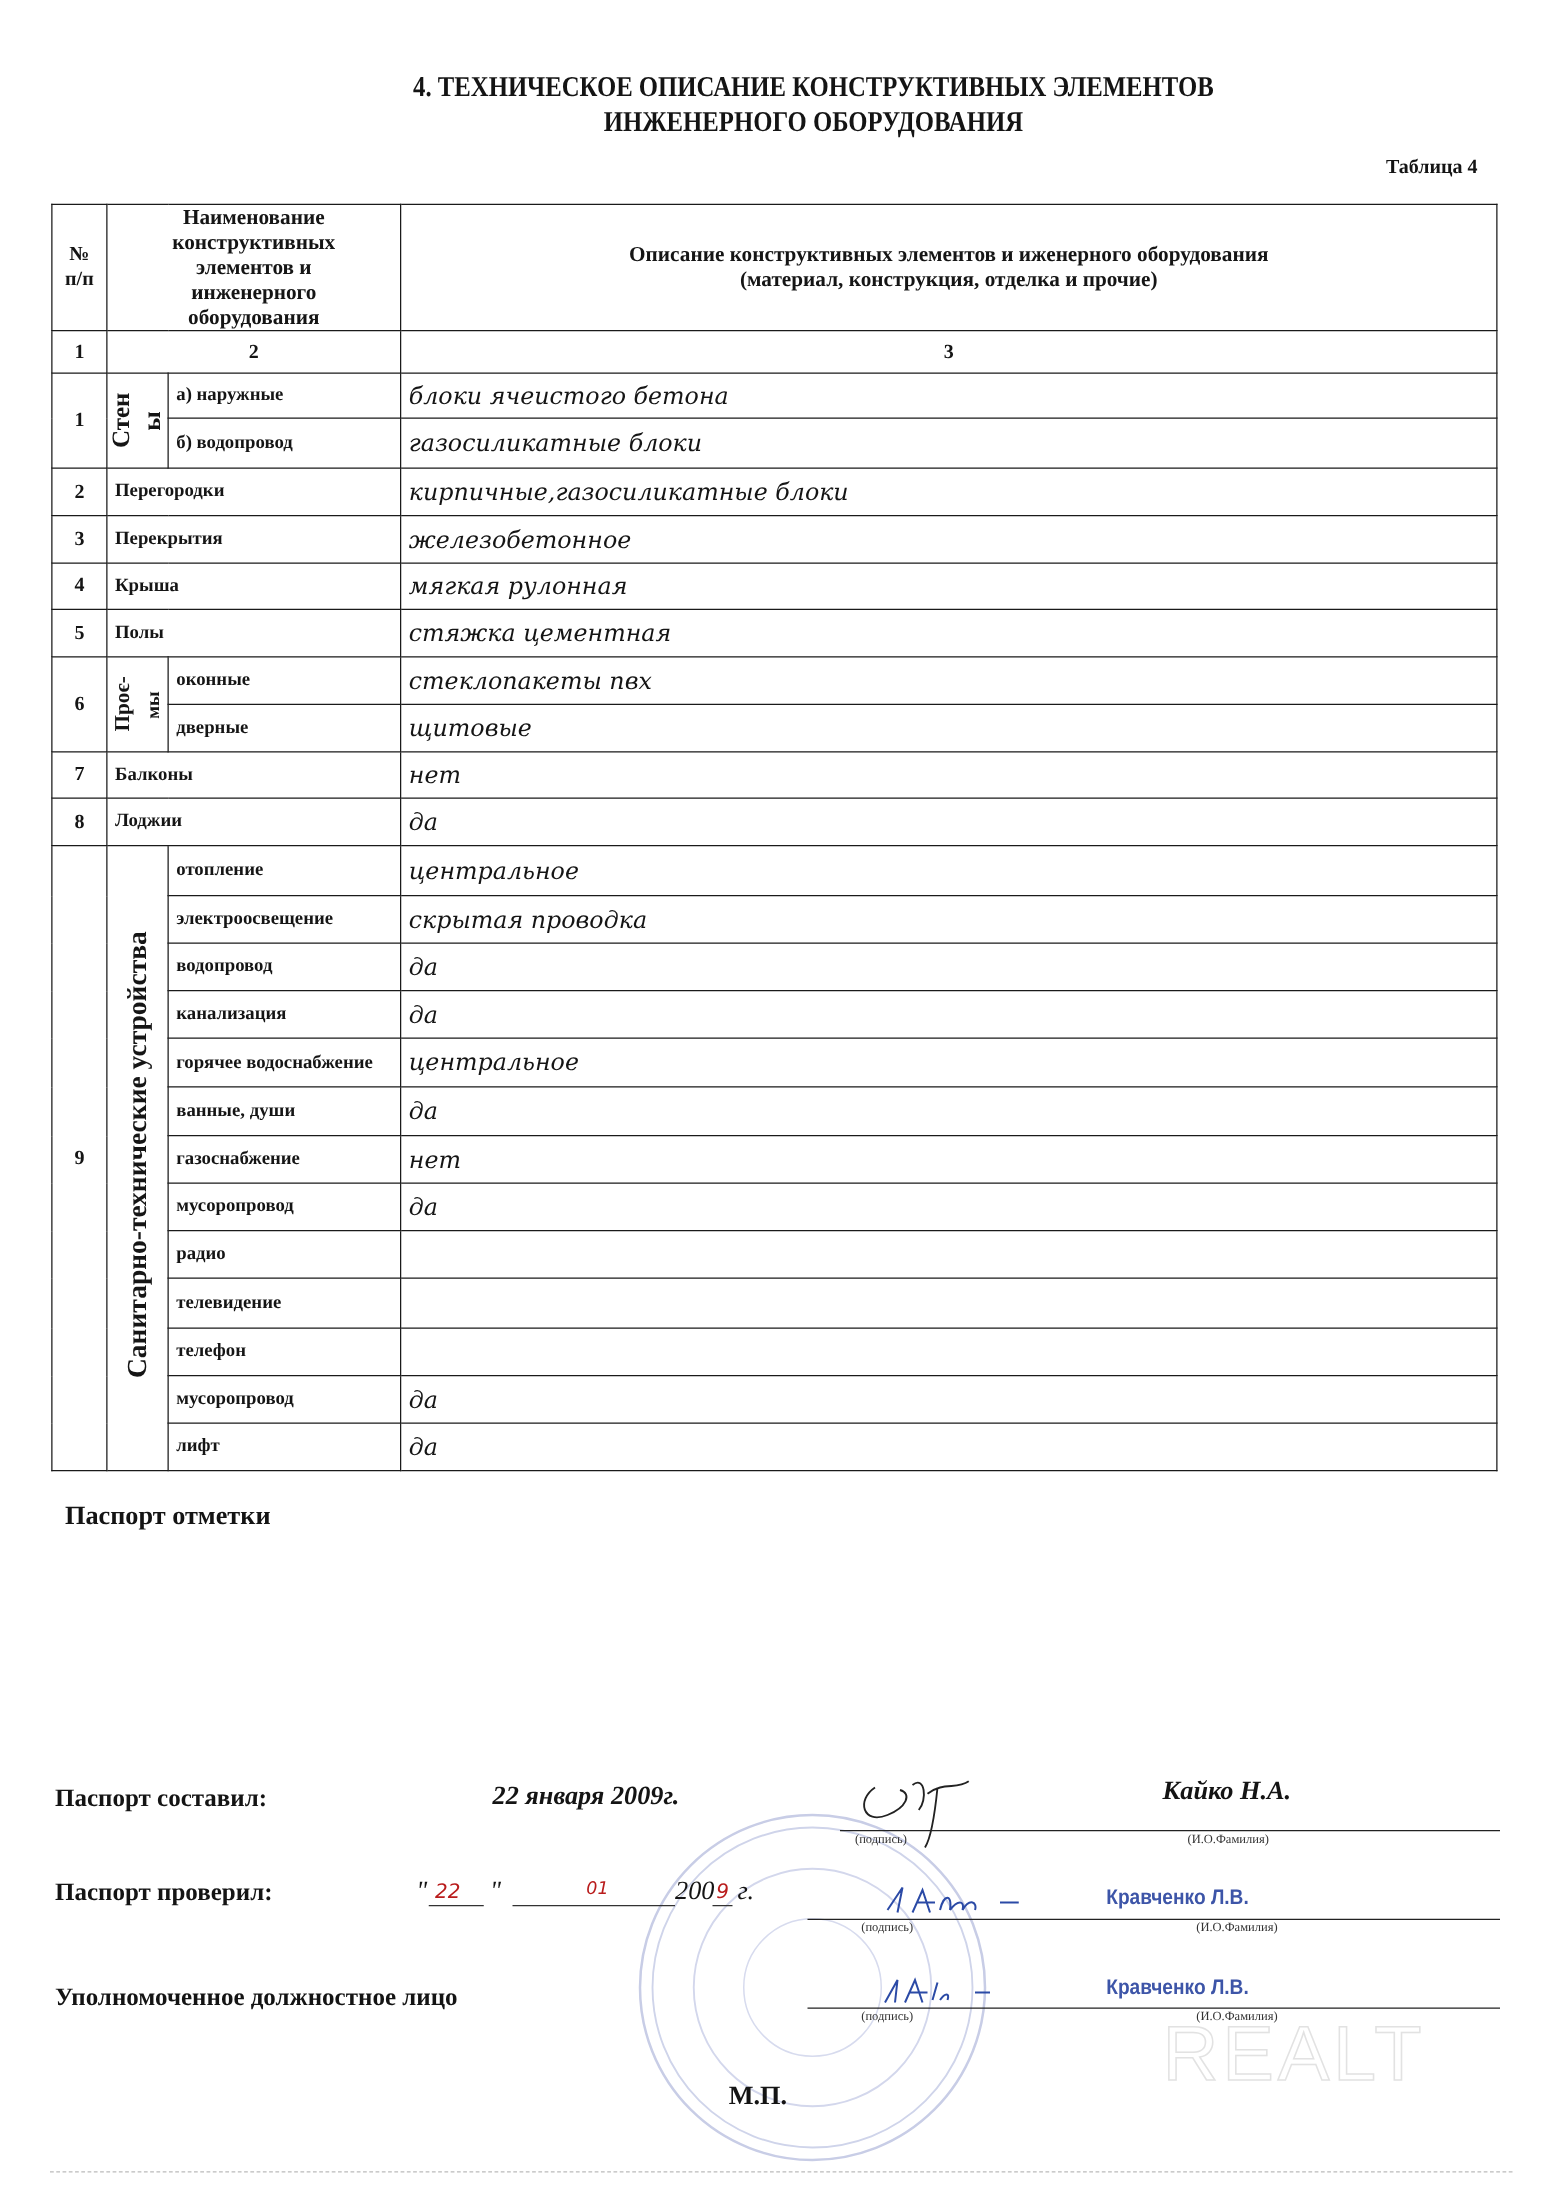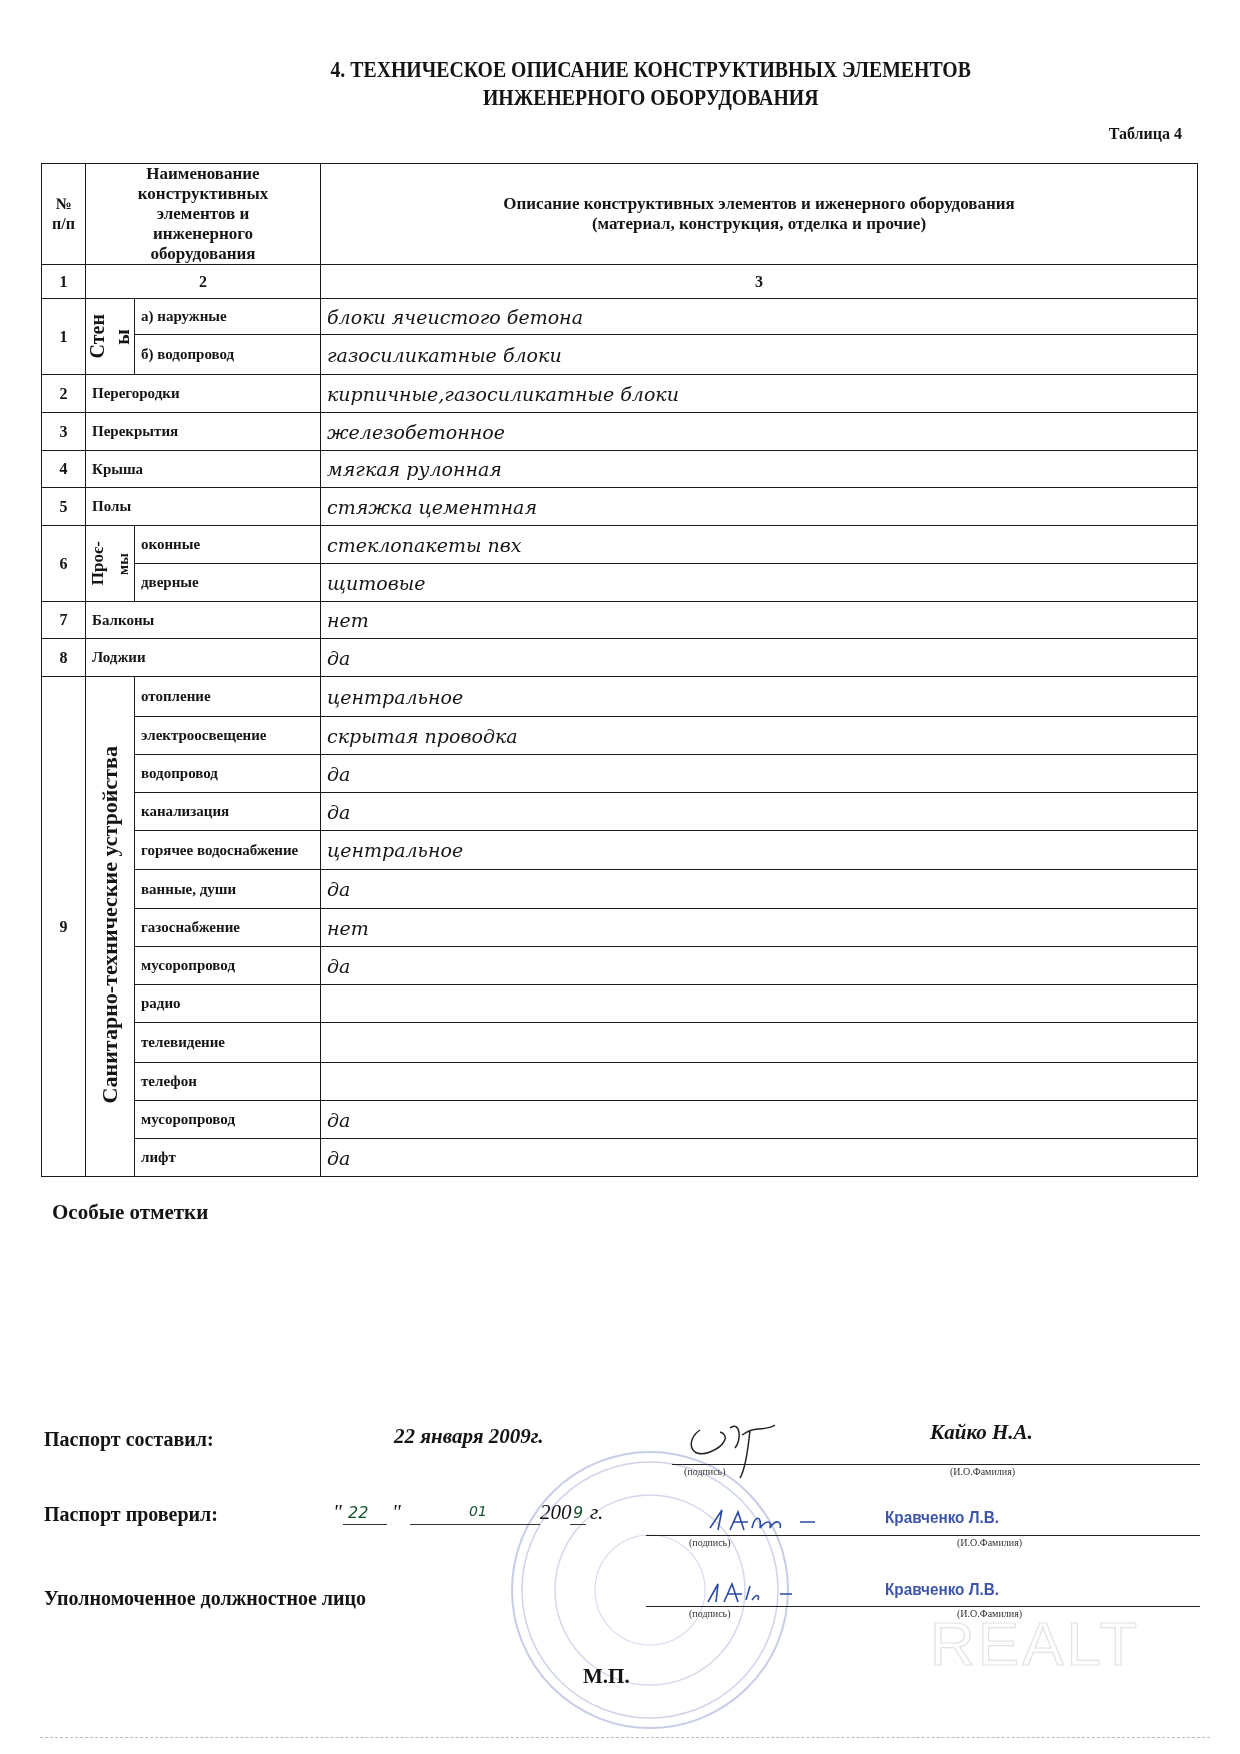--- a/index.html
+++ b/index.html
@@ -20,21 +20,21 @@
   .stamp-wrap { display: flex; justify-content: center; align-items: center; gap: 2px; }
 
   .remarks { position: absolute; left: 52px; top: 1200px; font-family: "Liberation Serif", serif; font-weight: bold; font-size: 21px; }
 
   .sig-label { position: absolute; left: 44px; font-family: "Liberation Serif", serif; font-weight: bold; font-size: 20px; }
   .sig-date { position: absolute; font-family: "Liberation Serif", serif; font-weight: bold; font-style: italic; font-size: 21px; text-align: right; }
   .sig-line { position: absolute; height: 0; border-top: 1.6px solid #222; }
   .sig-caption { position: absolute; font-family: "Liberation Serif", serif; font-size: 10px; color: #333; }
   .name-ink { position: absolute; font-family: "Liberation Serif", serif; font-weight: bold; font-style: italic; font-size: 21px; }
   .name-stamp { position: absolute; font-family: "Liberation Sans", sans-serif; font-weight: bold; font-size: 17px; color: #3d55a8; transform: scaleX(0.9); transform-origin: left; }
-  .hand { position: absolute; font-family: "DejaVu Sans", sans-serif; font-style: italic; color: #14532d; font-size: 16px; }
+  .hand { position: absolute; font-family: "DejaVu Sans", sans-serif; font-style: italic; color: #b91c1c; font-size: 16px; }
   .mp { position: absolute; left: 583px; top: 1664px; font-family: "Liberation Serif", serif; font-weight: bold; font-size: 21px; }
   .watermark { position: absolute; left: 930px; top: 1608px; font-family: "Liberation Sans", sans-serif; font-size: 62px; letter-spacing: 3px; color: transparent; -webkit-text-stroke: 1.2px #e2e2e2; }
   .seal { position: absolute; left: 500px; top: 1440px; }
   .date-under { position: absolute; border-top: 1px solid #333; }
   .bottom-rule { position: absolute; left: 40px; top: 1737px; width: 1170px; border-top: 1px dashed #bbb; }
 </style>
 </head>
 <body>
 
 <div class="title">
@@ -181,21 +181,21 @@
     <td class="name">мусоропровод</td>
     <td class="val">да</td>
   </tr>
   <tr style="height:38px">
     <td class="name">лифт</td>
     <td class="val">да</td>
   </tr>
 </tbody>
   </table>
 
-<div class="remarks">Особые отметки</div>
+<div class="remarks">Паспорт отметки</div>
 
 <svg class="seal" width="300" height="300" viewBox="0 0 300 300">
   <circle cx="150" cy="150" r="138" fill="none" stroke="#c8cde6" stroke-width="2"></circle>
   <circle cx="150" cy="150" r="128" fill="none" stroke="#cfd4ea" stroke-width="1.5"></circle>
   <circle cx="150" cy="150" r="95" fill="none" stroke="#d3d7ec" stroke-width="1.5"></circle>
   <circle cx="150" cy="150" r="55" fill="none" stroke="#d7dbee" stroke-width="1.2"></circle>
 </svg>
 
 <div class="sig-label" style="top:1428px;">Паспорт составил:</div>
 <div class="sig-date" style="left:394px; top:1424px;">22 января 2009г.</div>

